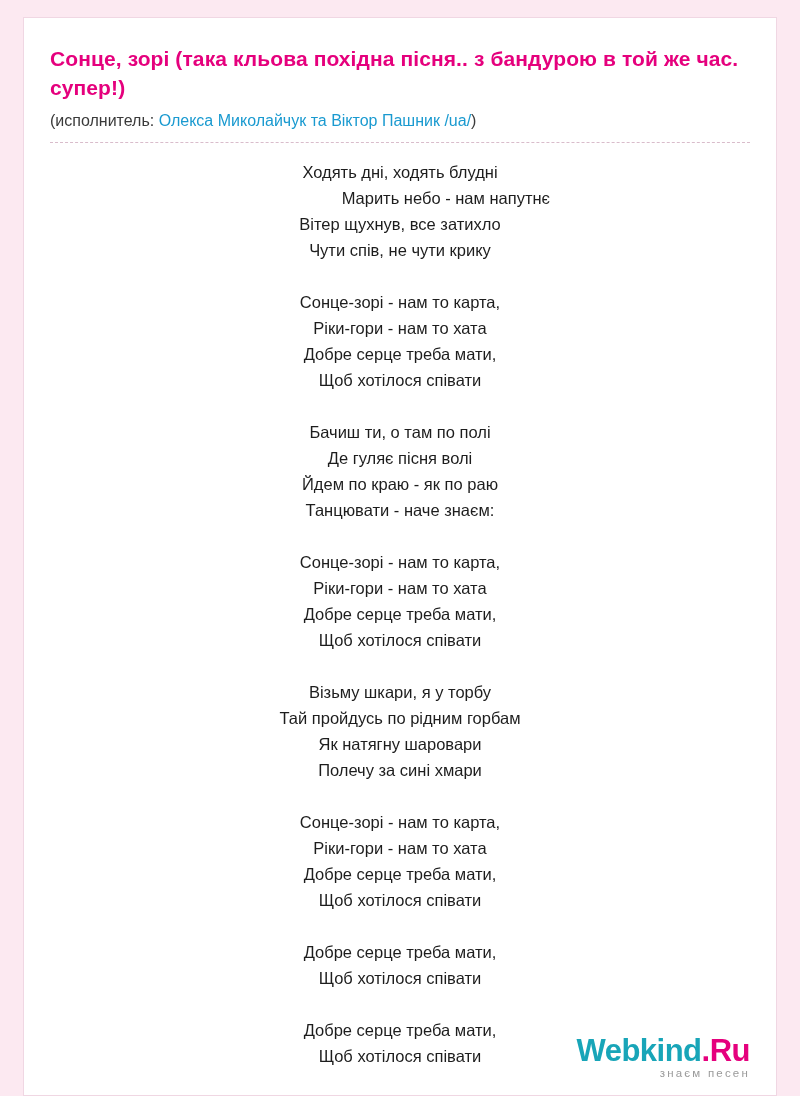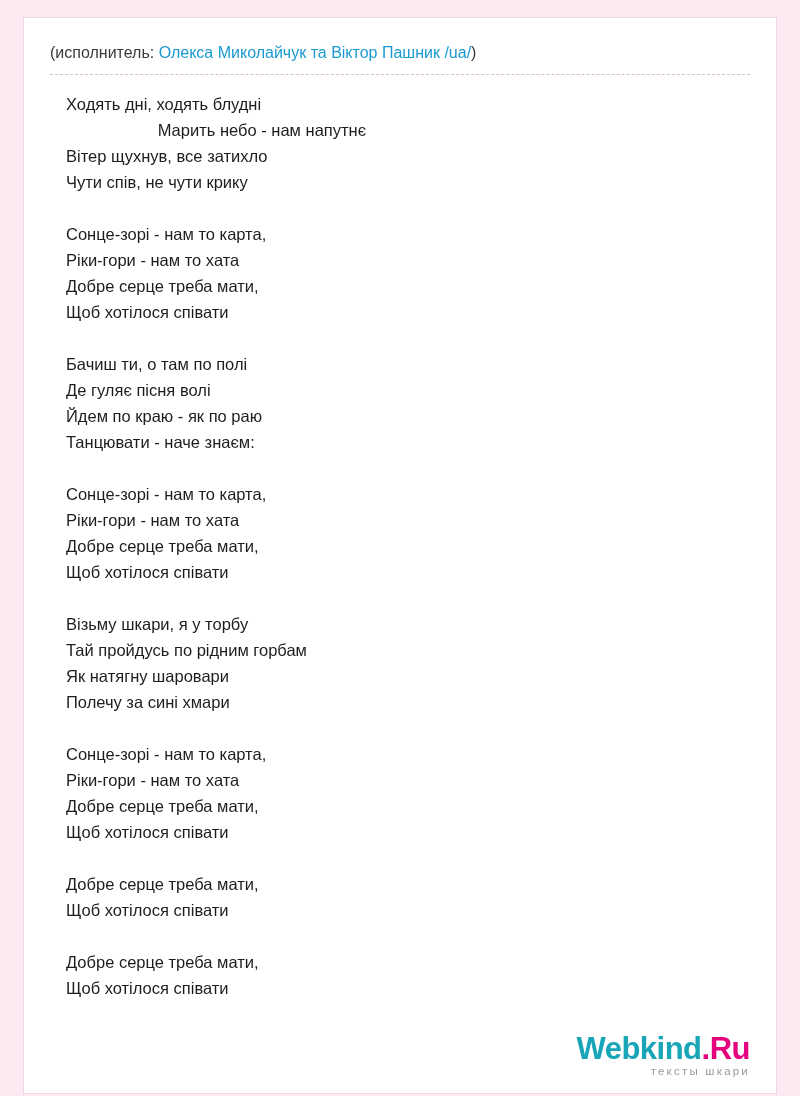--- a/index.html
+++ b/index.html
@@ -49,20 +49,21 @@
     color: #1a9ad0;
     text-decoration: none;
   }
   .lyrics {
     font-size: 16.5px;
     line-height: 26px;
     color: #1d1d1d;
     white-space: pre-wrap;
     margin: 16px;
     font-family: "Liberation Sans", sans-serif;
+    text-align: center;
   }
   .logo {
     position: absolute;
     right: 26px;
     bottom: 16px;
     text-align: right;
     line-height: 1;
     margin-left: 10px;
   }
   .logo-main {
@@ -80,20 +81,21 @@
     letter-spacing: 2.2px;
     margin-top: 2px;
   }
 </style>
 </head>
 <body>
 
 <div class="page">
   <div class="card">
 
+    <h1 class="song-title">Сонце, зорі (така кльова похідна пісня.. з бандурою в той же час. супер!)</h1>
 
     <div class="artist-line">
       <span>(исполнитель:</span>
       <a href="#">Олекса Миколайчук та Віктор Пашник /ua/</a><span>)</span>
     </div>
 
     <pre class="lyrics">Ходять дні, ходять блудні
                     Марить небо - нам напутнє
 Вітер щухнув, все затихло
 Чути спів, не чути крику
@@ -124,17 +126,17 @@
 Щоб хотілося співати
 
 Добре серце треба мати,
 Щоб хотілося співати
 
 Добре серце треба мати,
 Щоб хотілося співати</pre>
 
     <div class="logo">
       <div class="logo-main"><span>Webkind</span><span class="ru">.Ru</span></div>
-      <div class="logo-sub">тексты шкари</div>
+      <div class="logo-sub">знаєм песен</div>
     </div>
 
   </div>
 </div>
 
 </body></html>

